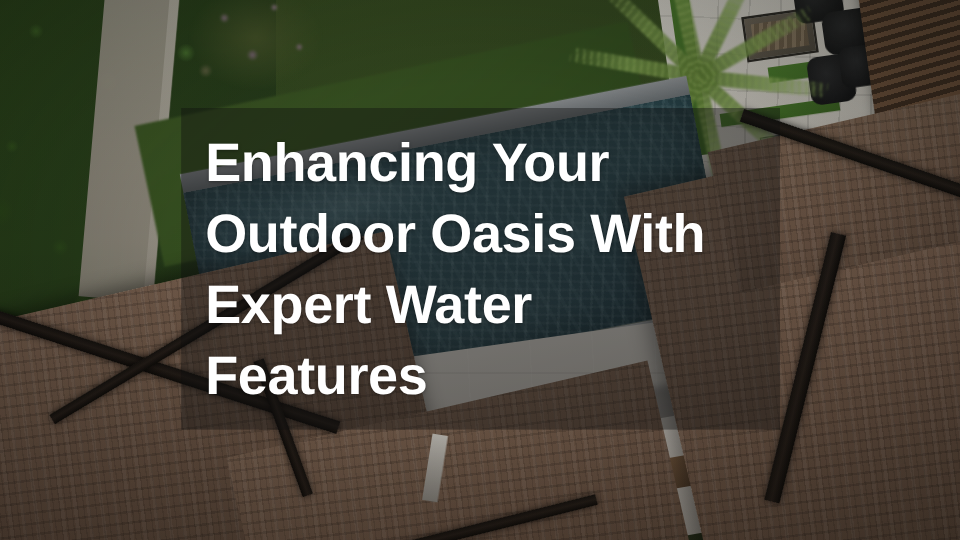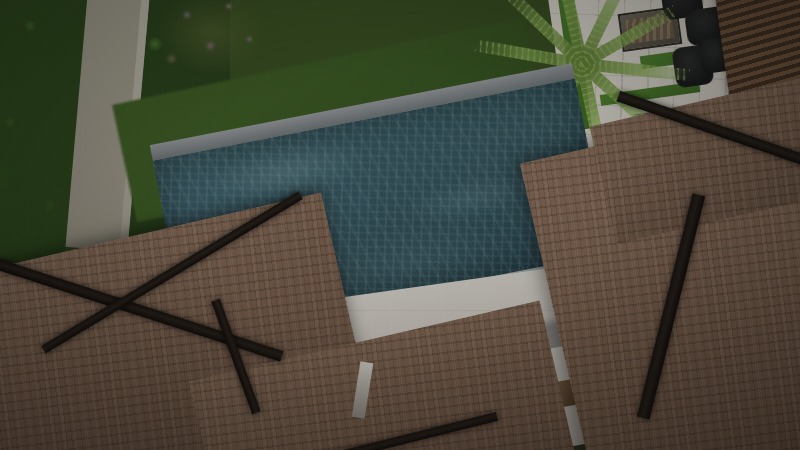--- a/index.html
+++ b/index.html
@@ -478,14 +478,20 @@
     <div class="layer gutter g-c"></div>
     <div class="layer gutter g-d"></div>
     <div class="layer gutter g-e"></div>
     <div class="layer gutter g-f"></div>
     <div class="layer flashing"></div>
 
     <div class="layer warm"></div>
     <div class="layer grade"></div>
   </div>
 
+  <div class="title-overlay">
+    <h1 class="title-text">Enhancing Your
+Outdoor Oasis With
+Expert Water
+Features</h1>
+  </div>
 
 </div>
 
 </body></html>

